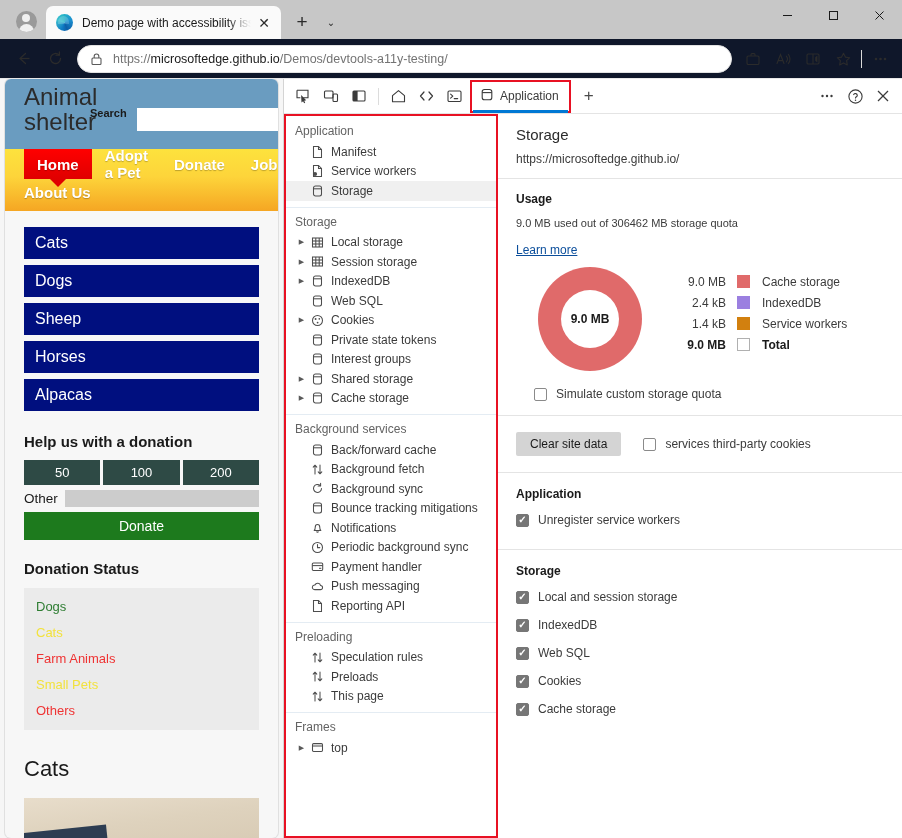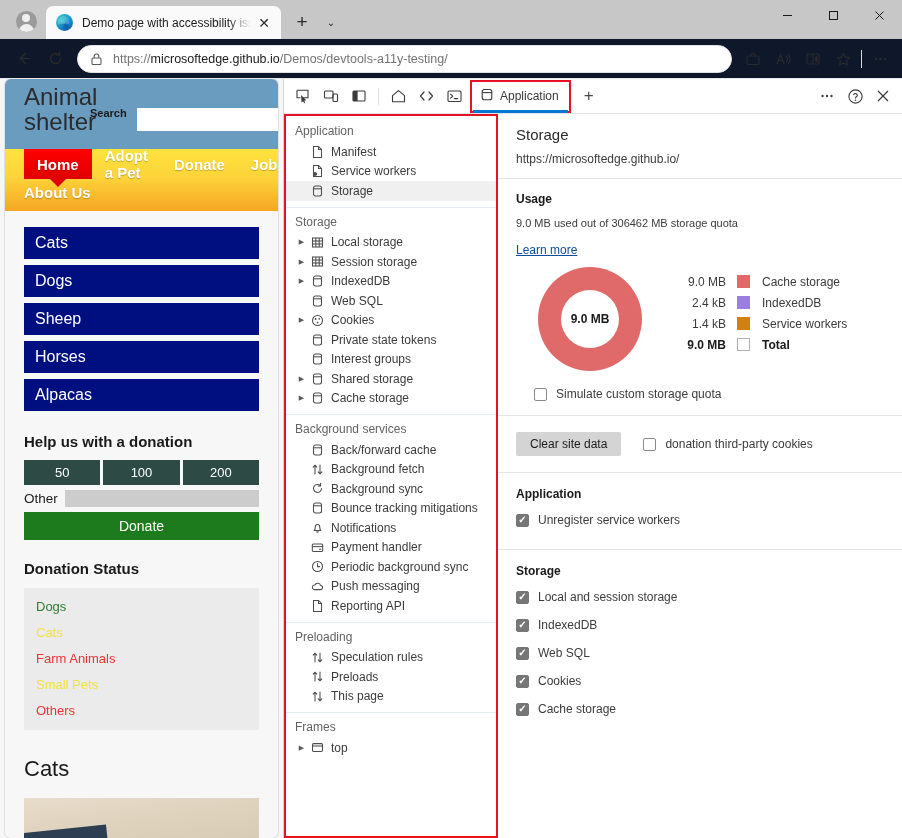--- a/index.html
+++ b/index.html
@@ -824,35 +824,35 @@
                 <svg width="13" height="13" viewBox="0 0 13 13">
                     <path d="M3.2 9.4h6.6c-.9-.8-1-1.6-1-3 0-1.8-1-2.9-2.3-2.9S4.2 4.6 4.2 6.4c0 1.4-.1 2.2-1 3z" fill="none" stroke="#4d4d4d" stroke-width="1.05" stroke-linejoin="round"></path>
                     <path d="M5.5 10.5a1.1 1.1 0 0 0 2 0" fill="none" stroke="#4d4d4d" stroke-width="1.05"></path>
                   </svg>
               </span>
               <span class="t-label">Notifications</span>
             </div>
             <div class="tree-row indent">
               <span class="t-icon">
                 <svg width="13" height="13" viewBox="0 0 13 13">
+                    <circle cx="6.5" cy="6.5" r="5" fill="none" stroke="#4d4d4d" stroke-width="1.05"></circle>
+                    <path d="M6.5 3.6v3h2.3" fill="none" stroke="#4d4d4d" stroke-width="1.05" stroke-linecap="round"></path>
+                  </svg>
+              </span>
+              <span class="t-label">Periodic background sync</span>
+            </div>
+            <div class="tree-row indent">
+              <span class="t-icon">
+                <svg width="13" height="13" viewBox="0 0 13 13">
                     <rect x="1.3" y="3" width="10.4" height="7.4" rx="1.1" fill="none" stroke="#4d4d4d" stroke-width="1.05"></rect>
                     <line x1="1.3" y1="5.6" x2="11.7" y2="5.6" stroke="#4d4d4d" stroke-width="1.05"></line>
                     <line x1="8" y1="8.3" x2="10.3" y2="8.3" stroke="#4d4d4d" stroke-width="1.05"></line>
                   </svg>
               </span>
               <span class="t-label">Payment handler</span>
-            </div>
-            <div class="tree-row indent">
-              <span class="t-icon">
-                <svg width="13" height="13" viewBox="0 0 13 13">
-                    <circle cx="6.5" cy="6.5" r="5" fill="none" stroke="#4d4d4d" stroke-width="1.05"></circle>
-                    <path d="M6.5 3.6v3h2.3" fill="none" stroke="#4d4d4d" stroke-width="1.05" stroke-linecap="round"></path>
-                  </svg>
-              </span>
-              <span class="t-label">Periodic background sync</span>
             </div>
             <div class="tree-row indent">
               <span class="t-icon">
                 <svg width="13" height="13" viewBox="0 0 13 13">
                     <path d="M3.4 9.6h6.1a2 2 0 0 0 .1-4 3 3 0 0 0-5.7-.6 2.3 2.3 0 0 0-.5 4.6z" fill="none" stroke="#4d4d4d" stroke-width="1.05" stroke-linejoin="round"></path>
                   </svg>
               </span>
               <span class="t-label">Push messaging</span>
             </div>
             <div class="tree-row indent">
@@ -956,21 +956,21 @@
               <span>Simulate custom storage quota</span>
             </div>
           </div>
 
           <div class="panel-rule"></div>
 
           <div id="clear-section">
             <button id="clear-site-data-btn">Clear site data</button>
             <div id="third-party-row">
               <span class="cb"></span>
-              <span>donation third-party cookies</span>
+              <span>services third-party cookies</span>
             </div>
           </div>
 
           <div class="panel-rule"></div>
 
           <div class="sect-block">
             <div class="sect-title">Application</div>
             <div class="cb-row">
               <span class="cb checked"></span>
               <span>Unregister service workers</span>

